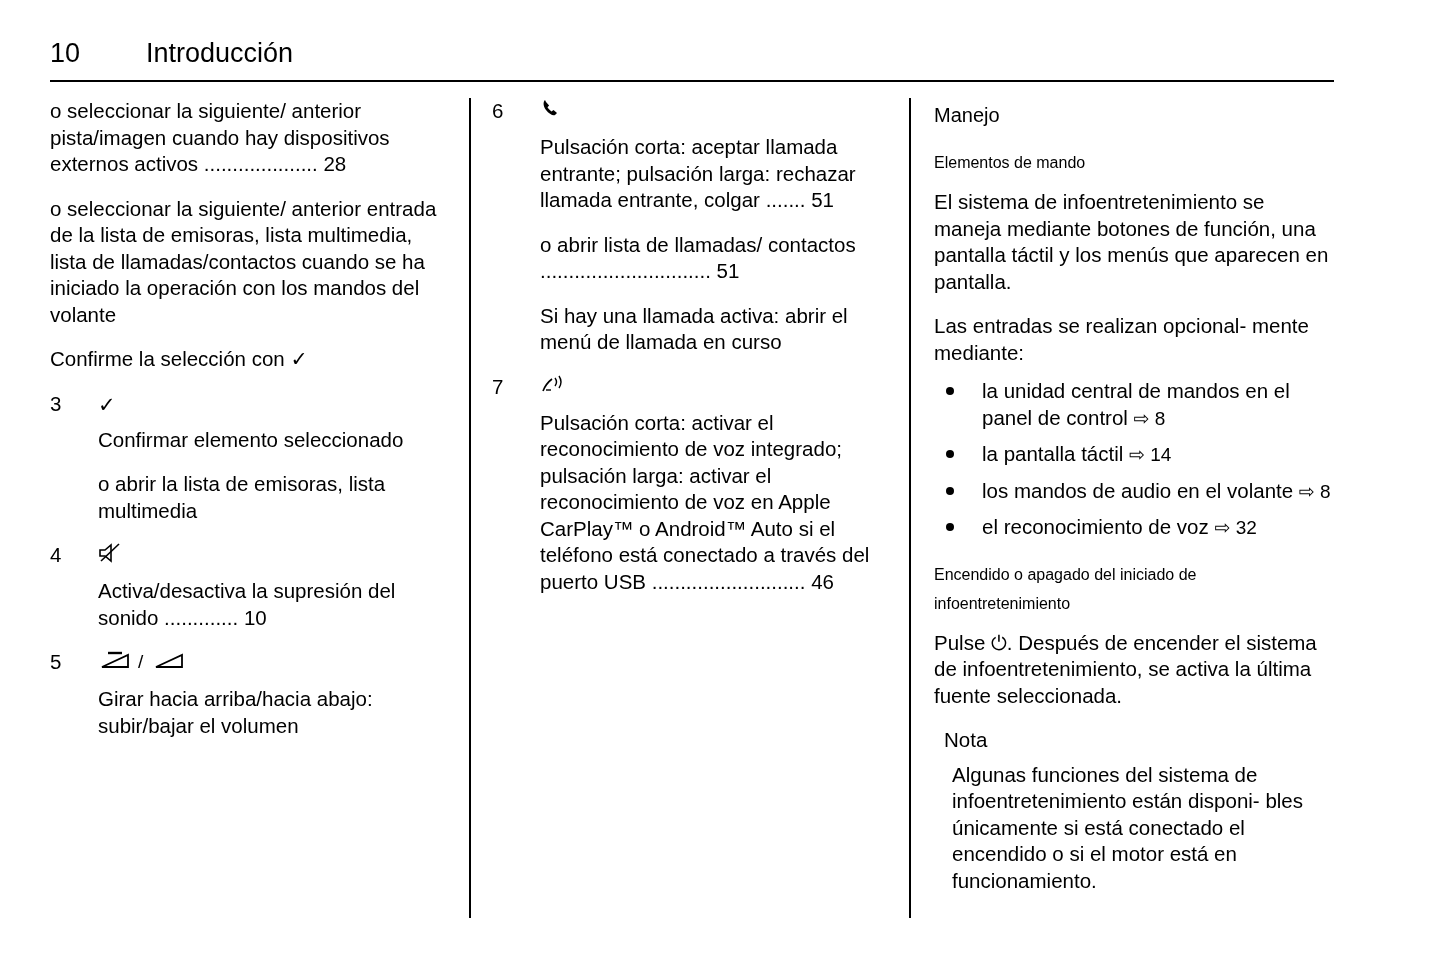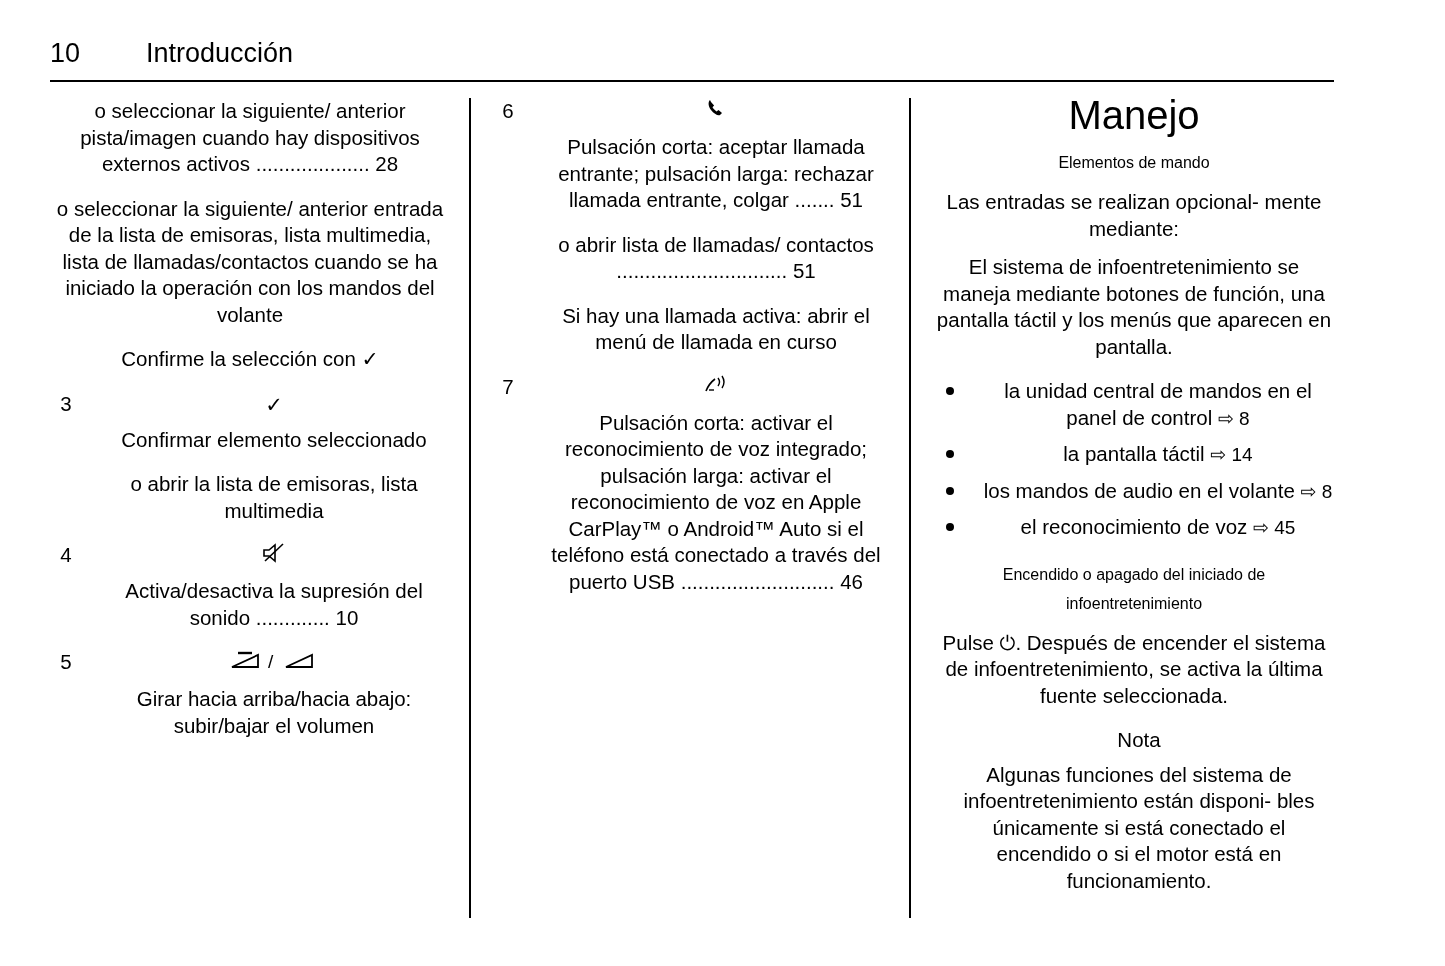--- a/index.html
+++ b/index.html
@@ -58,21 +58,20 @@
     height: 820px;
     background: #000000;
   }
   .col-sep.first { left: 469px; }
   .col-sep.second { left: 909px; }
 
   
   .column {
     position: absolute;
     top: 98px;
-    text-align: center;
   }
   .col-1 { left: 50px; width: 400px; }
   .col-2 { left: 492px; width: 400px; }
   .col-3 { left: 934px; width: 400px; }
 
   
   .para {
     font-size: 20.5px;
     line-height: 26.5px;
     margin: 0 0 18px 0;
@@ -98,21 +97,21 @@
     font-size: 21px;
     line-height: 28px;
     display: inline-block;
   }
   .indent {
     margin-left: 48px;
   }
 
   
   .h1 {
-    font-size: 40px;
+    font-size: 20px;
     line-height: 34px;
     font-weight: normal;
     margin: 0 0 16px 0;
   }
   .h2 {
     font-size: 16px;
     line-height: 29px;
     font-weight: normal;
     margin: 0 0 12px 0;
   }
@@ -237,43 +236,43 @@
     <p class="para indent"><span>Pulsación corta: activar el reconocimiento de voz integrado; pulsación larga: activar el reconocimiento de voz en Apple CarPlay™ o Android™ Auto si el teléfono está conectado a través del puerto USB</span><span> ...........................</span> <span>46</span></p>
 
   </div>
 
   <div class="column col-3">
 
     <h1 class="h1">Manejo</h1>
 
     <h2 class="h2">Elementos de mando</h2>
 
+    <p class="para">El sistema de infoentretenimiento se maneja mediante botones de función, una pantalla táctil y los menús que aparecen en pantalla.</p>
     <p class="para tight">Las entradas se realizan opcional- mente mediante:</p>
-    <p class="para">El sistema de infoentretenimiento se maneja mediante botones de función, una pantalla táctil y los menús que aparecen en pantalla.</p>
 
     <ul class="bullets">
       <li>
         <span class="dot"></span>
         <span>la unidad central de mandos en el panel de control</span>
         <span class="arrowref">⇨ 8</span>
       </li>
       <li>
         <span class="dot"></span>
         <span>la pantalla táctil</span>
         <span class="arrowref">⇨ 14</span>
       </li>
       <li>
         <span class="dot"></span>
         <span>los mandos de audio en el volante</span>
         <span class="arrowref">⇨ 8</span>
       </li>
       <li>
         <span class="dot"></span>
         <span>el reconocimiento de voz</span>
-        <span class="arrowref">⇨ 45</span>
+        <span class="arrowref">⇨ 32</span>
       </li>
     </ul>
 
     <h2 class="h2">Encendido o apagado del iniciado de infoentretenimiento</h2>
 
     <p class="para"><span>Pulse </span><span class="sym-inline">⏻</span><span>. Después de encender el sistema de infoentretenimiento, se activa la última fuente seleccionada.</span></p>
 
     <div class="note-block">
       <p class="note-title">Nota</p>
       <p class="note-text">Algunas funciones del sistema de infoentretenimiento están disponi- bles únicamente si está conectado el encendido o si el motor está en funcionamiento.</p>

